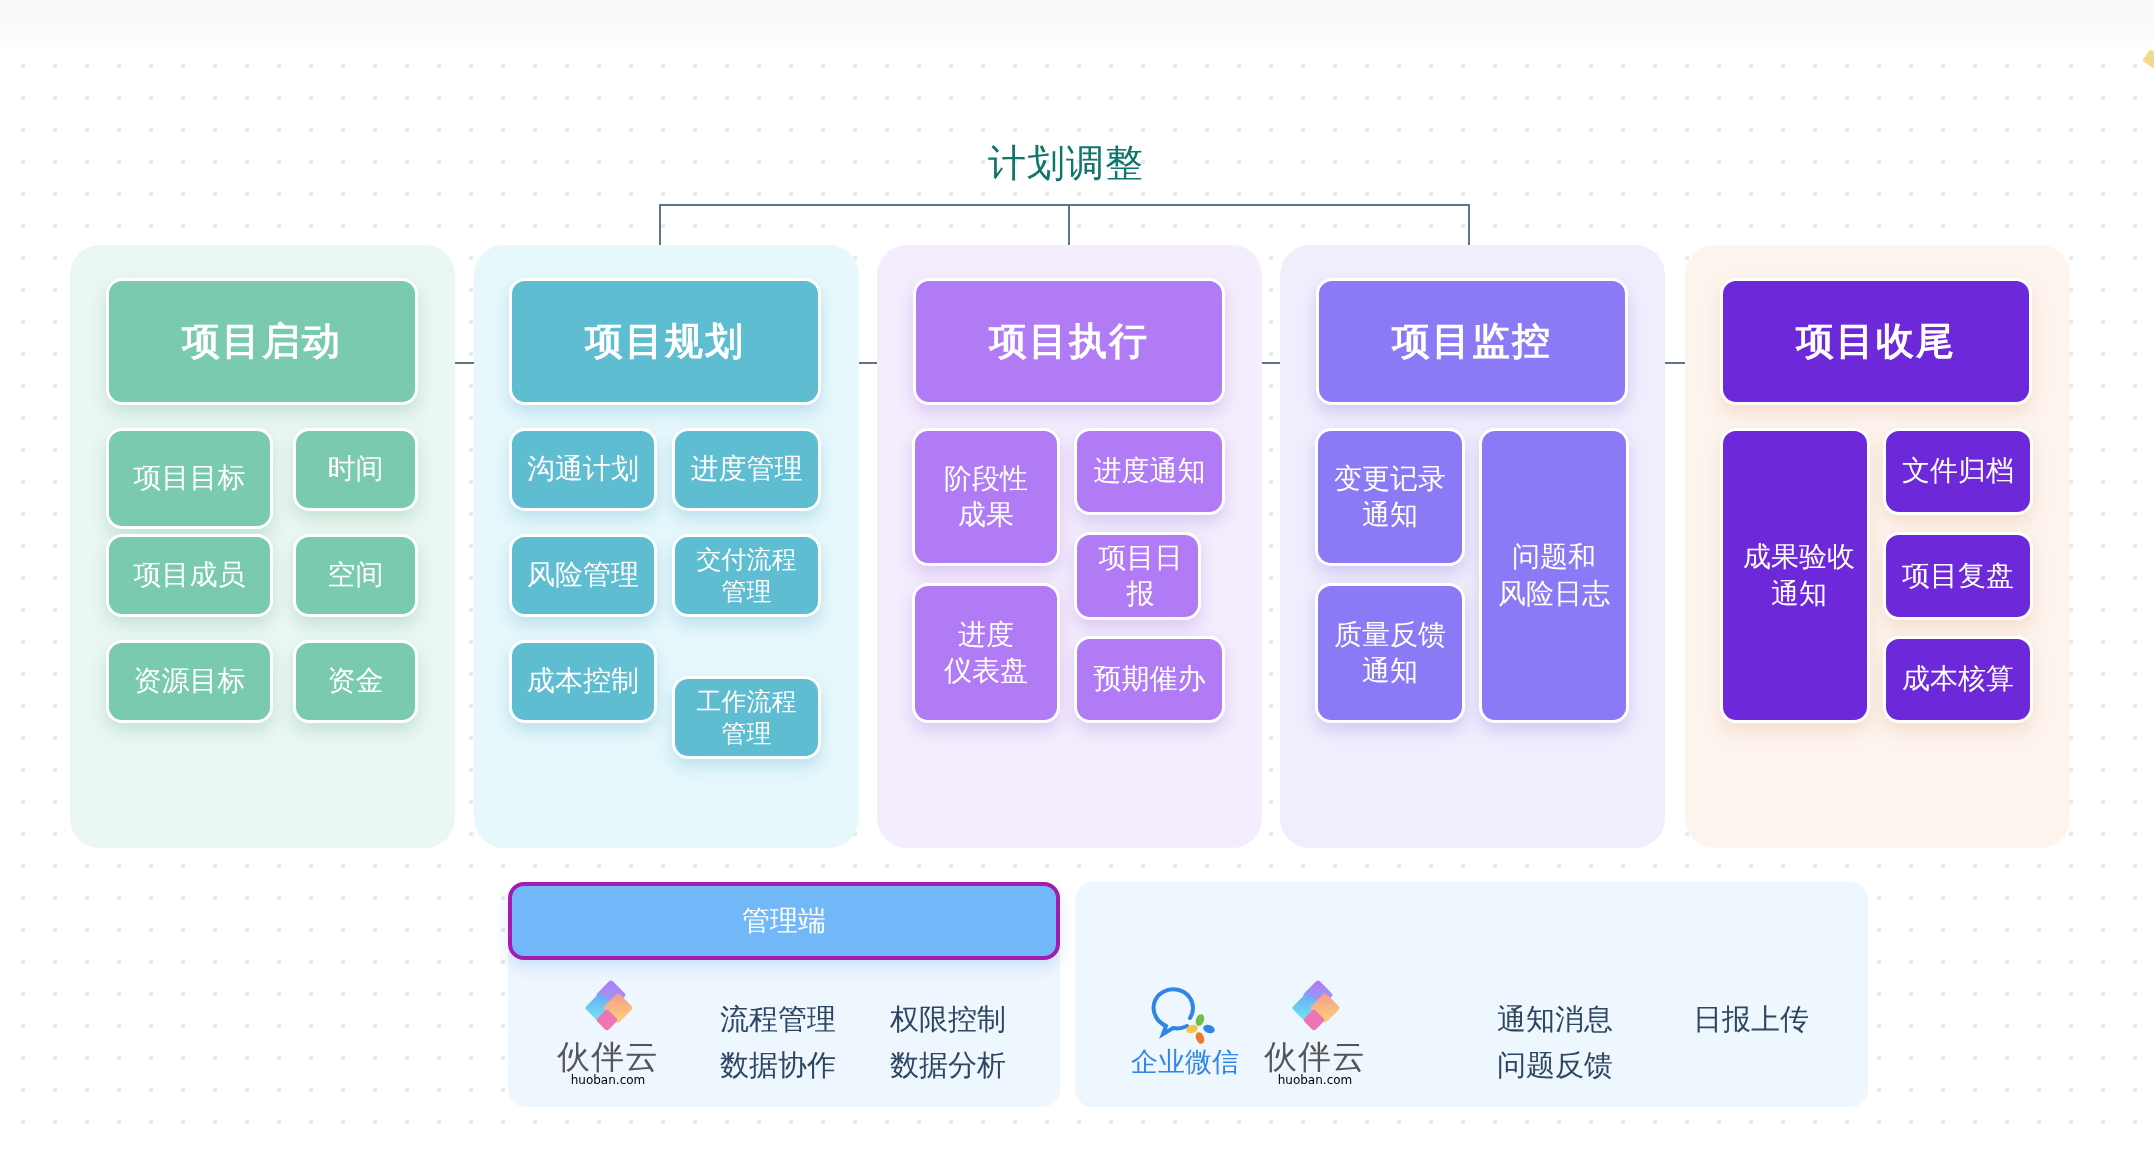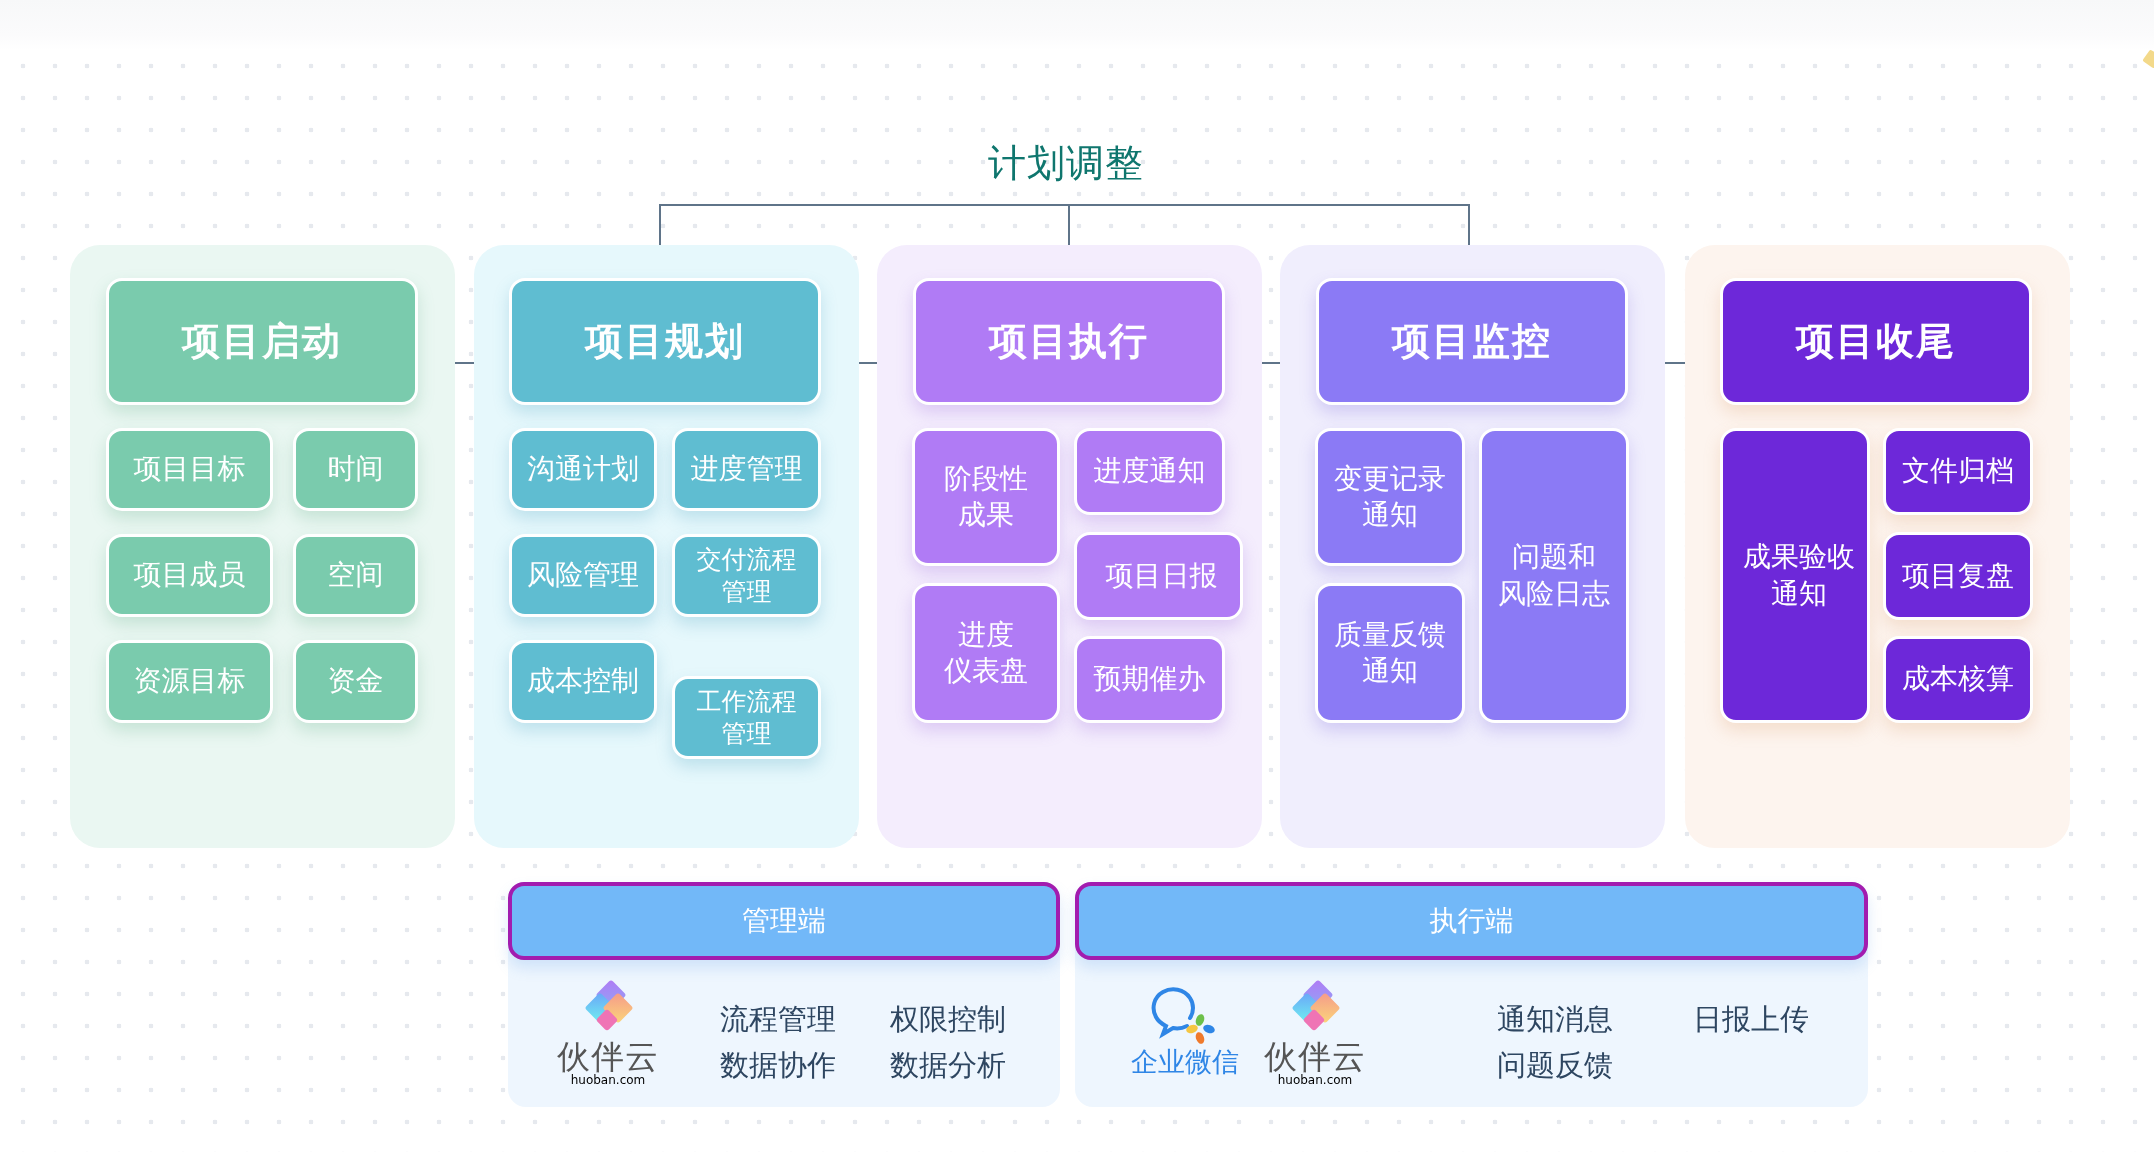--- a/index.html
+++ b/index.html
@@ -86,21 +86,21 @@
 <div class="arrowhead-right" style="left:480px; top:356px;"></div>
 <div class="line" style="left:835px; top:362px; width:50px; height:2px;"></div>
 <div class="arrowhead-right" style="left:883px; top:356px;"></div>
 <div class="line" style="left:1238px; top:362px; width:50px; height:2px;"></div>
 <div class="arrowhead-right" style="left:1286px; top:356px;"></div>
 <div class="line" style="left:1641px; top:362px; width:50px; height:2px;"></div>
 <div class="arrowhead-right" style="left:1689px; top:356px;"></div>
 
 <div class="panel" style="left:70px; background:#eaf7f2;"></div>
 <div class="box head c1" style="left:106px; top:278px; width:312px; height:127px;">项目启动</div>
-<div class="box c1" style="left:106px; top:428px; width:167px; height:83px;">项目目标</div>
+<div class="box c1" style="left:106px; top:428px; width:167px; height:101px;">项目目标</div>
 <div class="box c1" style="left:293px; top:428px; width:125px; height:83px;">时间</div>
 <div class="box c1" style="left:106px; top:534px; width:167px; height:83px;">项目成员</div>
 <div class="box c1" style="left:293px; top:534px; width:125px; height:83px;">空间</div>
 <div class="box c1" style="left:106px; top:640px; width:167px; height:83px;">资源目标</div>
 <div class="box c1" style="left:293px; top:640px; width:125px; height:83px;">资金</div>
 
 <div class="panel" style="left:474px; background:#e6f8fc;"></div>
 <div class="box head c2" style="left:509px; top:278px; width:312px; height:127px;">项目规划</div>
 <div class="box c2" style="left:509px; top:428px; width:148px; height:83px;">沟通计划</div>
 <div class="box c2" style="left:672px; top:428px; width:149px; height:83px;">进度管理</div>
@@ -119,21 +119,21 @@
 <div class="box head c3" style="left:913px; top:278px; width:312px; height:127px;">项目执行</div>
 <div class="box c3" style="left:912px; top:428px; width:148px; height:138px; flex-direction:column;">
   <span>阶段性</span>
   <span>成果</span>
 </div>
 <div class="box c3" style="left:912px; top:583px; width:148px; height:140px; flex-direction:column;">
   <span>进度</span>
   <span>仪表盘</span>
 </div>
 <div class="box c3" style="left:1074px; top:428px; width:151px; height:87px;">进度通知</div>
-<div class="box c3" style="left:1074px; top:532px; width:169px; height:88px;padding-left:12px;">项目日报</div>
+<div class="box c3" style="left:1074px; top:532px; width:127px; height:88px;padding-left:12px;">项目日报</div>
 <div class="box c3" style="left:1074px; top:636px; width:151px; height:87px;">预期催办</div>
 
 <div class="panel" style="left:1280px; background:#f0eefd;"></div>
 <div class="box head c4" style="left:1316px; top:278px; width:312px; height:127px;">项目监控</div>
 <div class="box c4" style="left:1315px; top:428px; width:150px; height:138px; flex-direction:column;">
   <span>变更记录</span>
   <span>通知</span>
 </div>
 <div class="box c4" style="left:1315px; top:583px; width:150px; height:140px; flex-direction:column;">
   <span>质量反馈</span>
@@ -180,21 +180,20 @@
     <div class="logo-name">伙伴云</div>
     <div class="logo-url">huoban.com</div>
   </div>
   <div class="feat" style="left:212px; top:118px;">流程管理</div>
   <div class="feat" style="left:382px; top:118px;">权限控制</div>
   <div class="feat" style="left:212px; top:164px;">数据协作</div>
   <div class="feat" style="left:382px; top:164px;">数据分析</div>
 </div>
 
 <div class="endpoint" style="left:1075px; width:793px;">
-  <div class="endpoint-head">执行端</div>
   <div class="logo" style="left:50px; top:100px; width:120px;">
     <svg width="70" height="62" viewBox="0 0 70 62">
       <path d="M40 36 C44 30 44 22 40 16 C34 7 22 5 13 10 C4 15 1 26 6 35 C8 39 12 42 16 44 L13 52 L23 46 C28 47 33 46 37 44" fill="none" stroke="#2f86e6" stroke-width="4" stroke-linecap="round"></path>
       <ellipse cx="50" cy="38" rx="4" ry="6" fill="#6cc04a" transform="rotate(20 50 38)"></ellipse>
       <ellipse cx="42" cy="47" rx="6" ry="4" fill="#f5c642" transform="rotate(-20 42 47)"></ellipse>
       <ellipse cx="50" cy="56" rx="4" ry="6" fill="#ef7a2c" transform="rotate(-20 50 56)"></ellipse>
       <ellipse cx="59" cy="47" rx="6" ry="4" fill="#2f86e6" transform="rotate(20 59 47)"></ellipse>
     </svg>
     <div class="wx-name">企业微信</div>
   </div>

